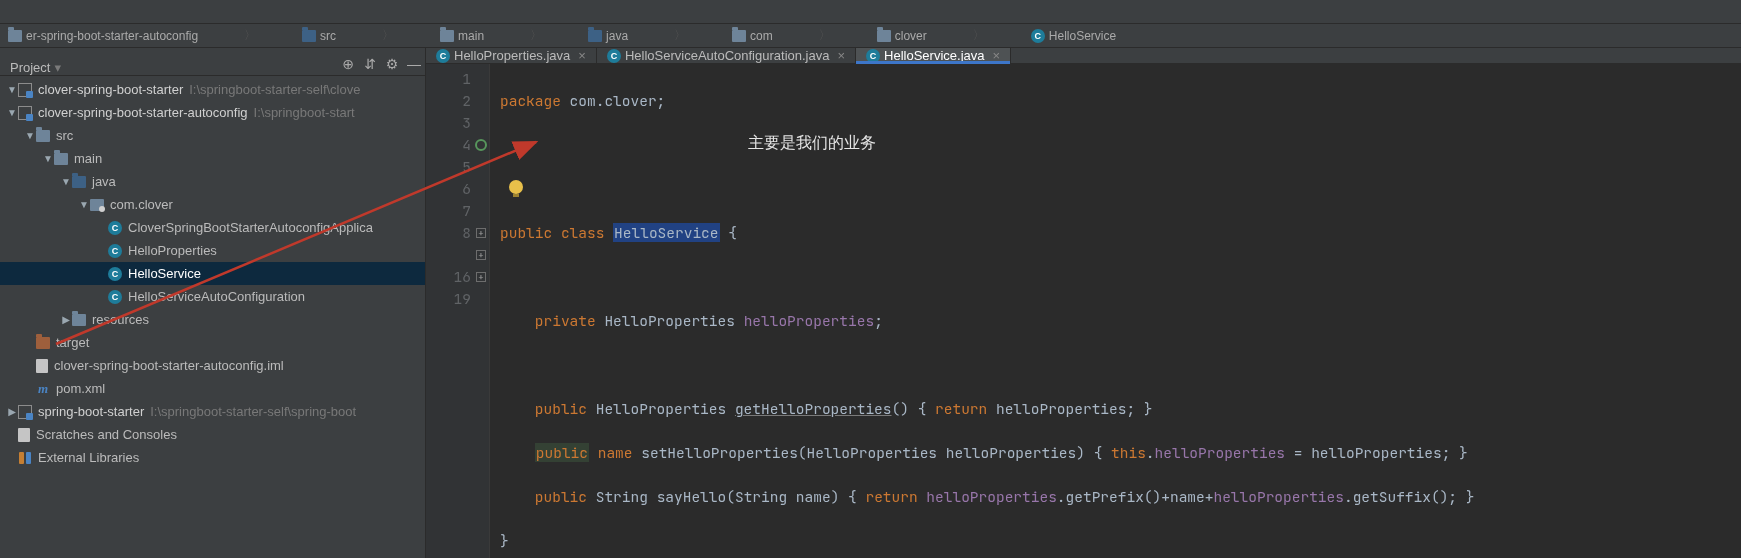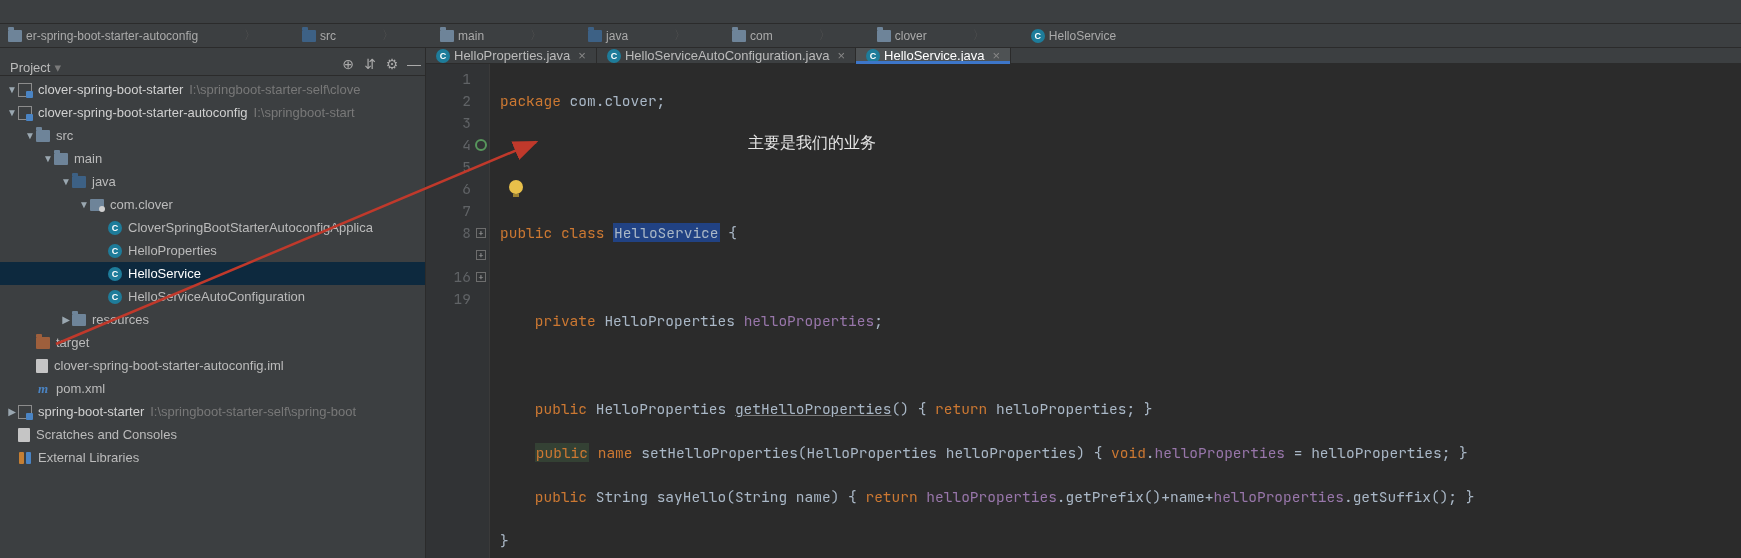--- a/index.html
+++ b/index.html
@@ -400,21 +400,21 @@
       </div>
       <div class="code">
 <span class="kw">package</span> <span class="name">com.clover</span>;<br>
 <br>
 &nbsp;<span class="bulb"></span><br>
 <span class="kw">public</span> <span class="kw">class</span> <span class="hi-cls">HelloService</span> <span class="br">{</span><br>
 <br>
     <span class="kw">private</span> <span class="cls">HelloProperties</span> <span class="fld">helloProperties</span><span>;</span><br>
 <br>
     <span class="kw">public</span> <span class="cls">HelloProperties</span> <span class="method-u">getHelloProperties</span><span>() { </span><span class="kw">return</span><span> helloProperties; }</span><br>
-    <span class="hi-kw">public</span> <span class="kw">name</span> <span class="name">setHelloProperties</span><span>(HelloProperties helloProperties) { </span><span class="kw">void</span><span>.</span><span class="fld">helloProperties</span><span> = helloProperties; }</span><br>
+    <span class="hi-kw">public</span> <span class="kw">name</span> <span class="name">setHelloProperties</span><span>(HelloProperties helloProperties) { </span><span class="kw">this</span><span>.</span><span class="fld">helloProperties</span><span> = helloProperties; }</span><br>
     <span class="kw">public</span> <span class="cls">String</span> <span class="name">sayHello</span><span>(String name) { </span><span class="kw">return</span><span> </span><span class="fld">helloProperties</span><span>.getPrefix()+name+</span><span class="fld">helloProperties</span><span>.getSuffix(); }</span><br>
 <span class="br">}</span>
         <div class="annotation-text" style="top:68px; left:258px;">主要是我们的业务</div>
       </div>
 
       <svg class="arrow-svg" style="left:-420px; top:0;" width="700" height="300">
         <defs>
           <marker id="arrhead" markerWidth="10" markerHeight="8" refX="9" refY="4" orient="auto">
             <polygon points="0 0, 10 4, 0 8" fill="#c0392b"></polygon>
           </marker>

